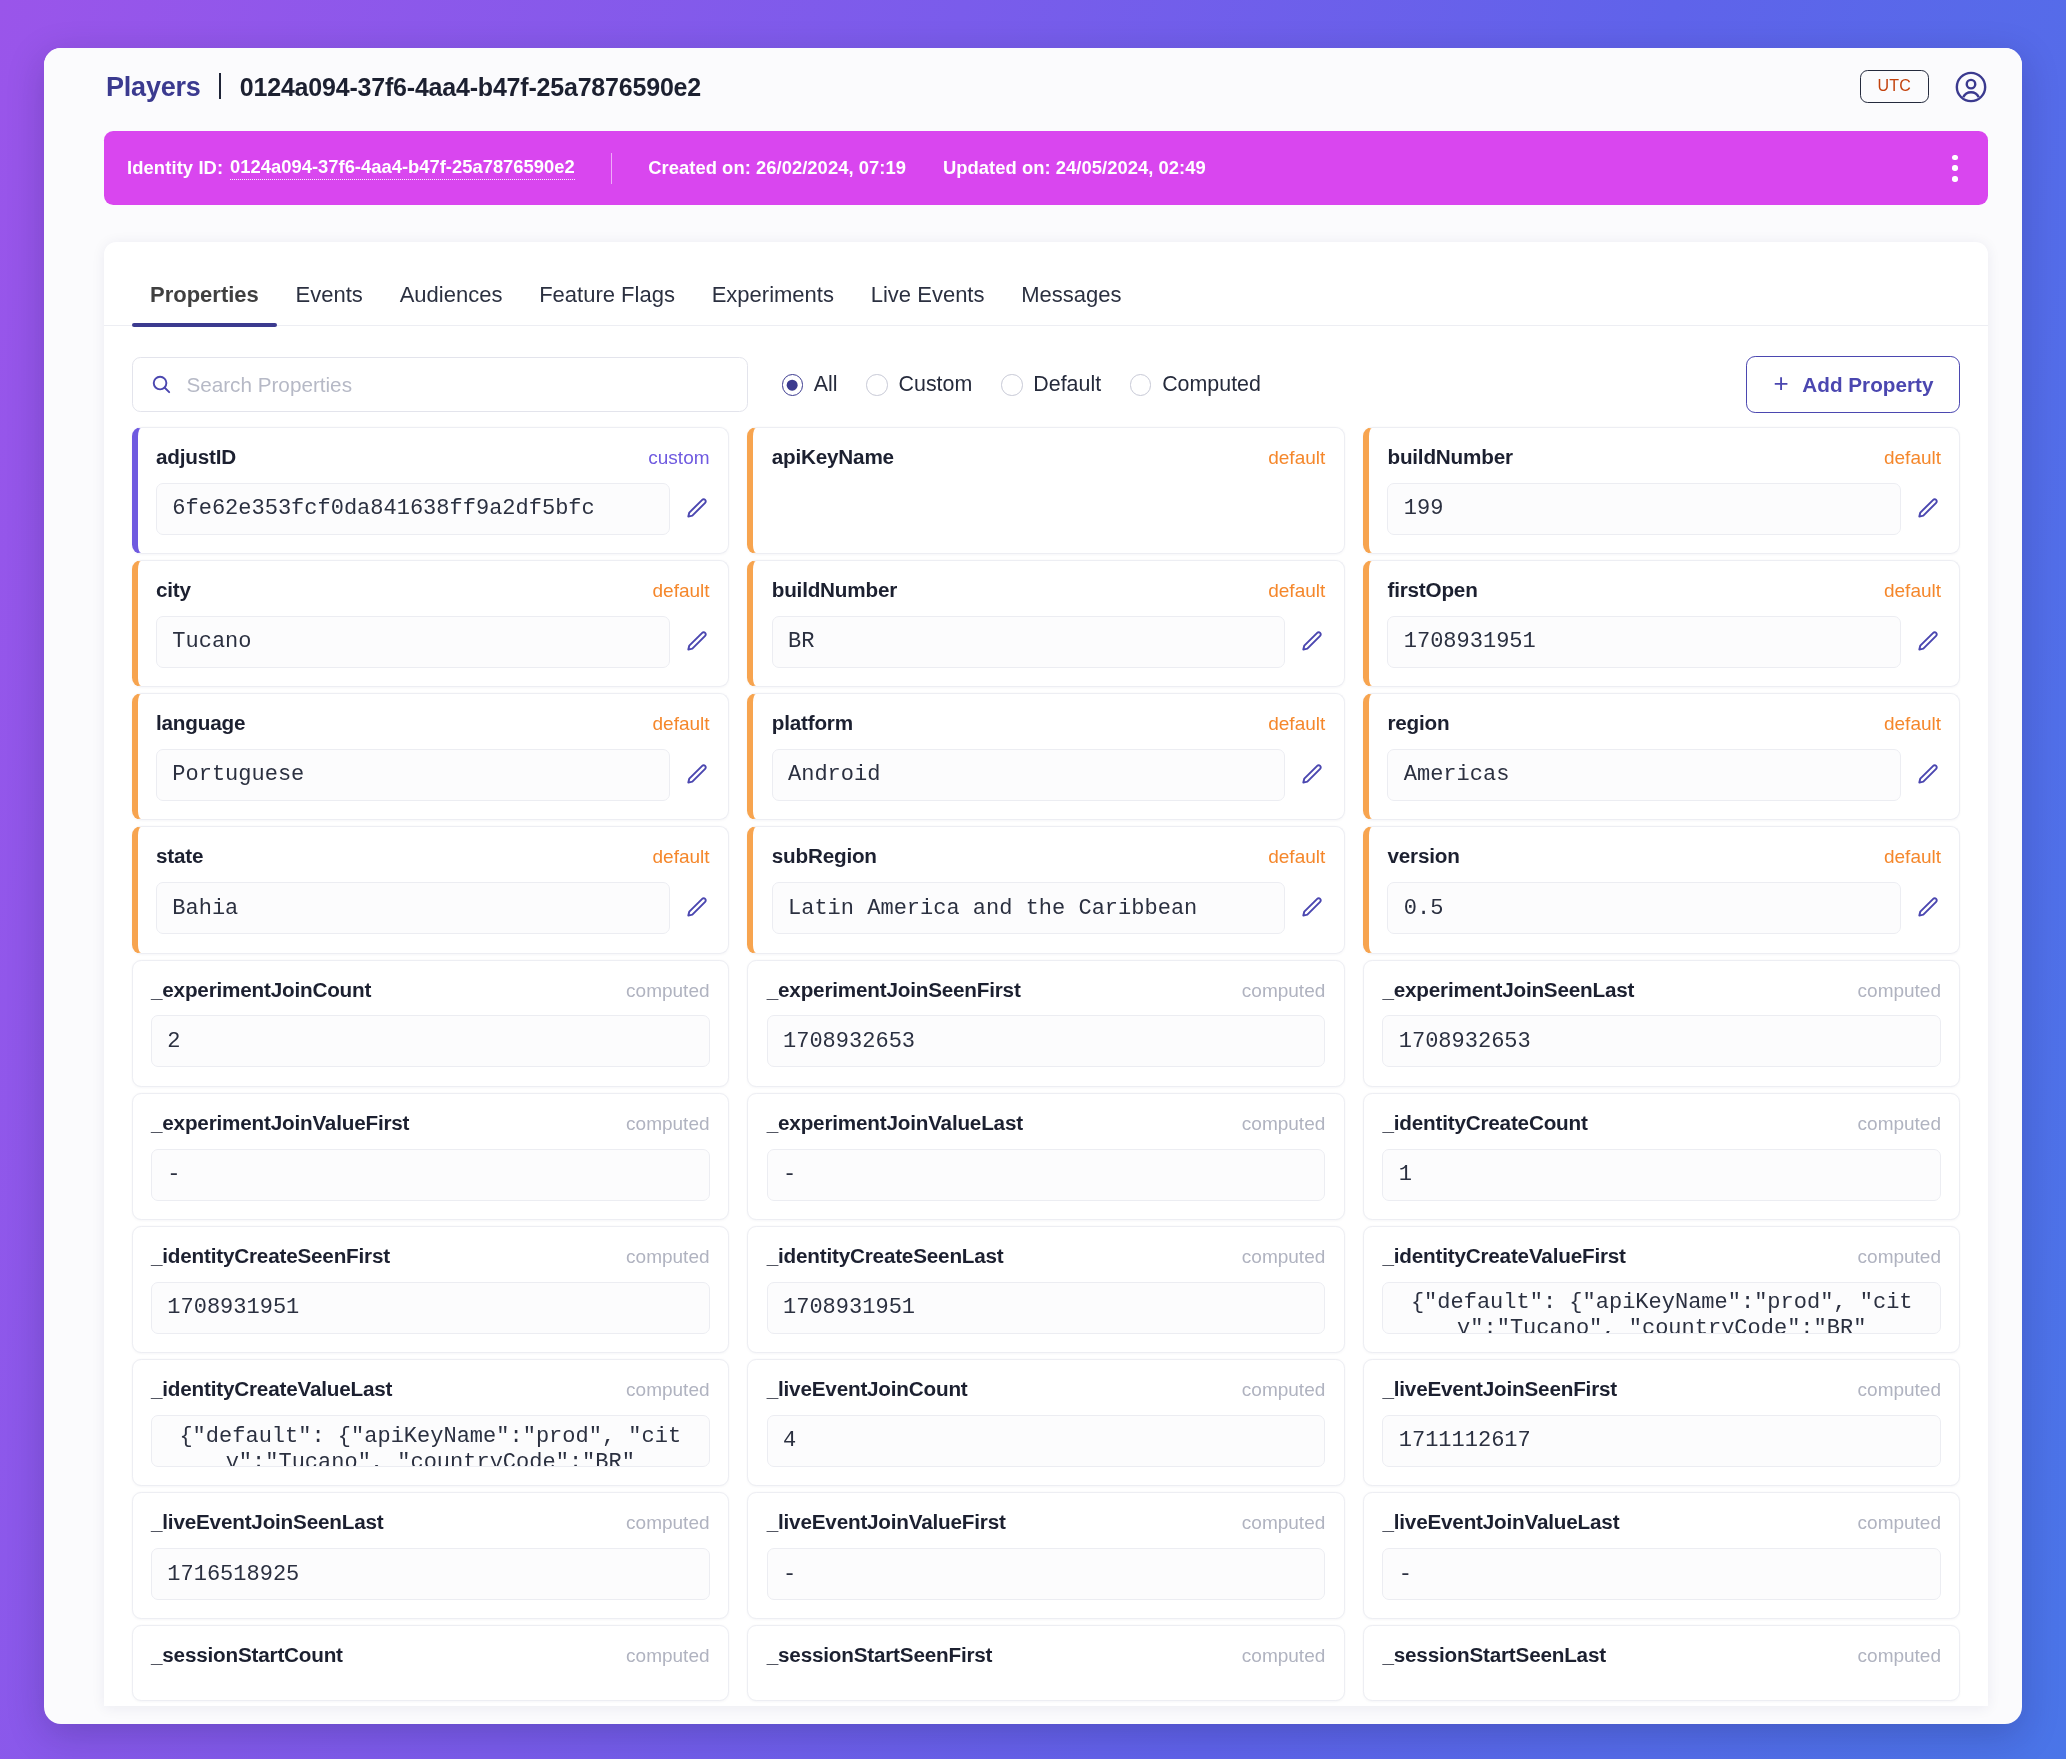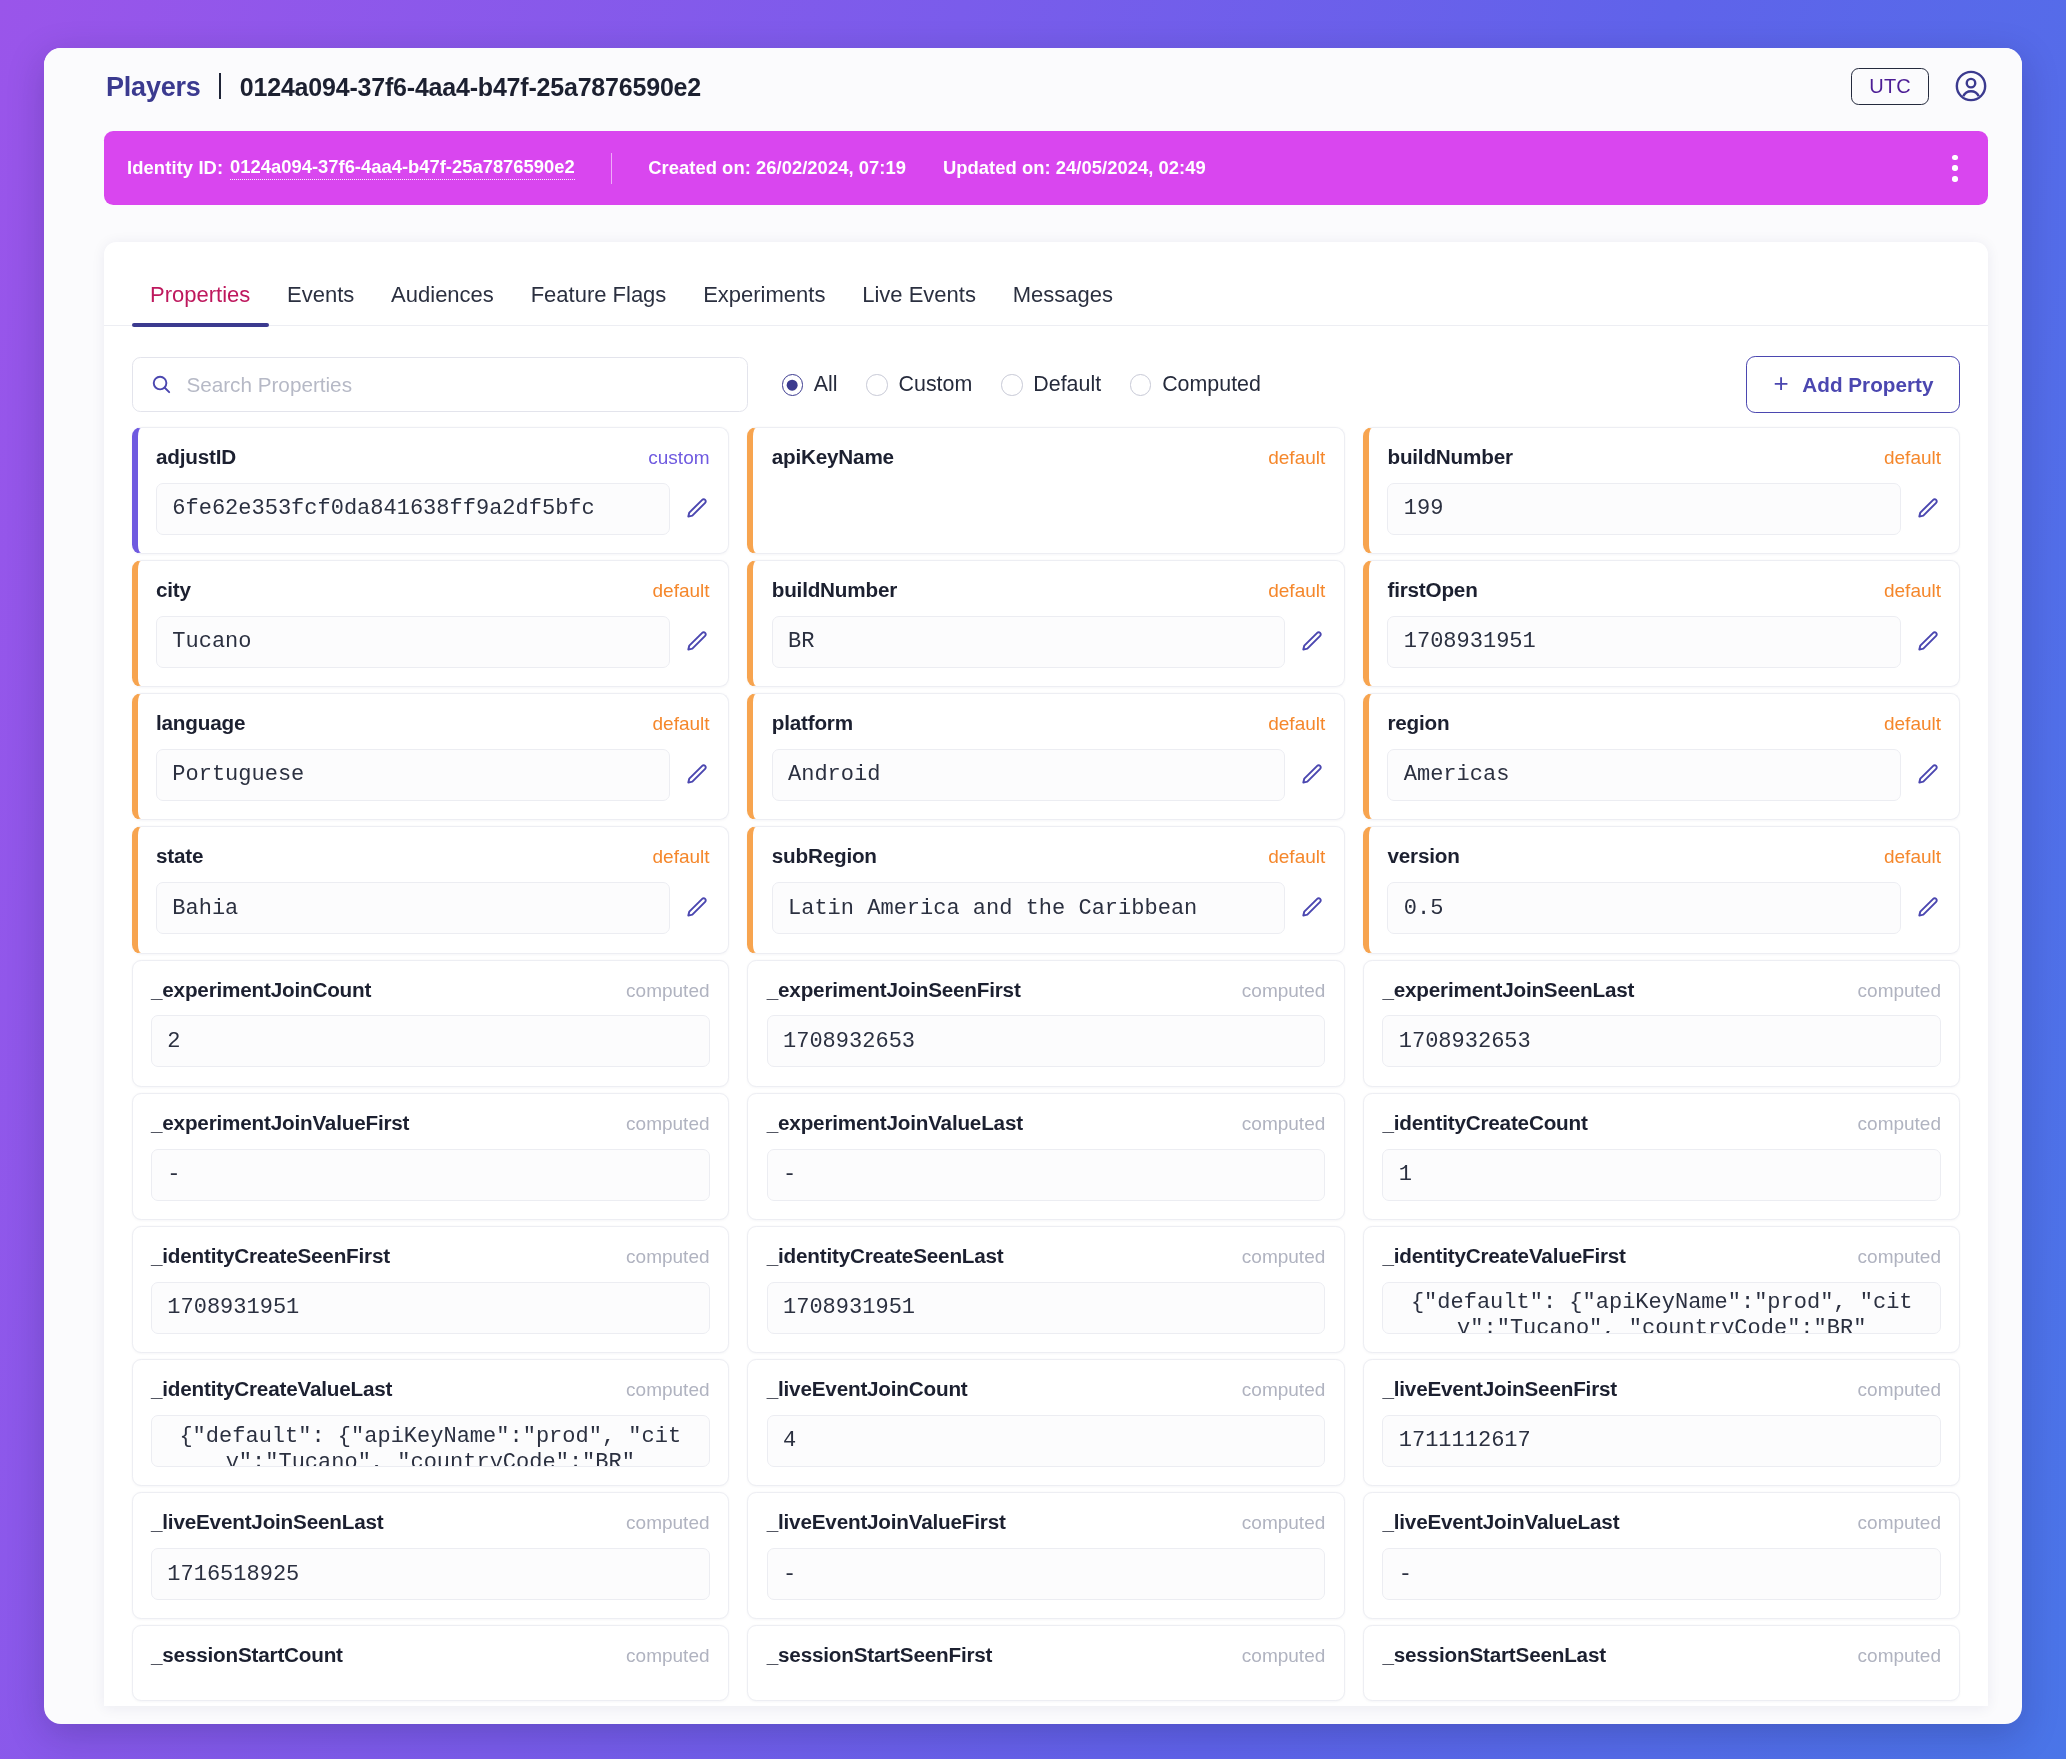--- a/index.html
+++ b/index.html
@@ -67,22 +67,22 @@
   .header-right {
     margin-left: auto;
     display: flex;
     align-items: center;
     gap: 25px;
   }
   .utc-btn {
     border: 1.5px solid #242a3d;
     border-radius: 7.7px;
     padding: 6.1px 17px 6.9px;
-    font-size: 20px;
-    color: #4c1d95;
+    font-size: 16px;
+    color: #c2410c;
     background: #fbfbfd;
     letter-spacing: 0.2px;
     line-height: 1.15;
     cursor: pointer;
   }
   .account-icon { width: 34px; height: 34px; display: block; cursor: pointer; }
 
   
   .identity-strip {
     margin: 6.1px 34px 0 60px;
@@ -156,22 +156,22 @@
   }
   .tab {
     font-size: 22px;
     color: #2b3040;
     padding: 0 18.4px 17px;
     cursor: pointer;
     position: relative;
     white-space: nowrap;
   }
   .tab.active {
-    color: #be185d;
-    font-weight: 400;
+    color: #404040;
+    font-weight: 700;
   }
   .tab.active::after {
     content: "";
     position: absolute;
     left: 0; right: 0; bottom: -1.5px;
     height: 3.8px;
     background: #3b3a8f;
     border-radius: 2.3px;
   }
 

